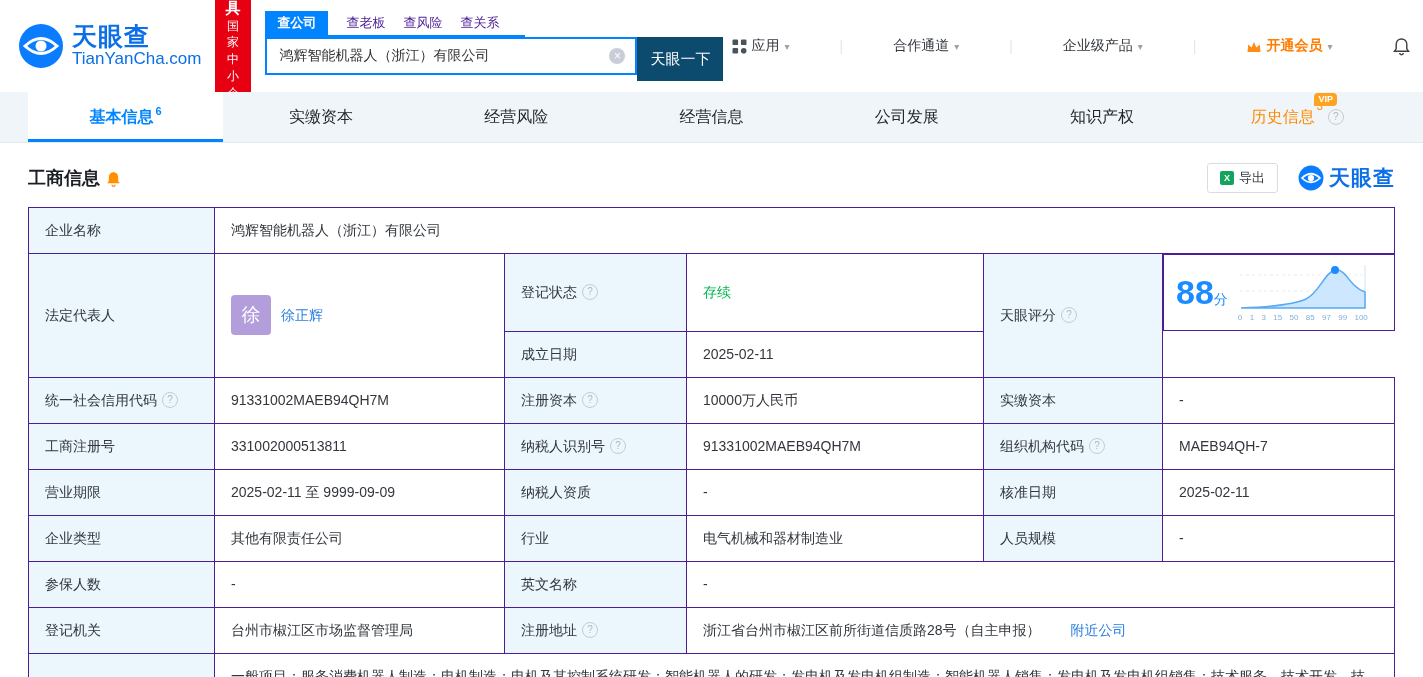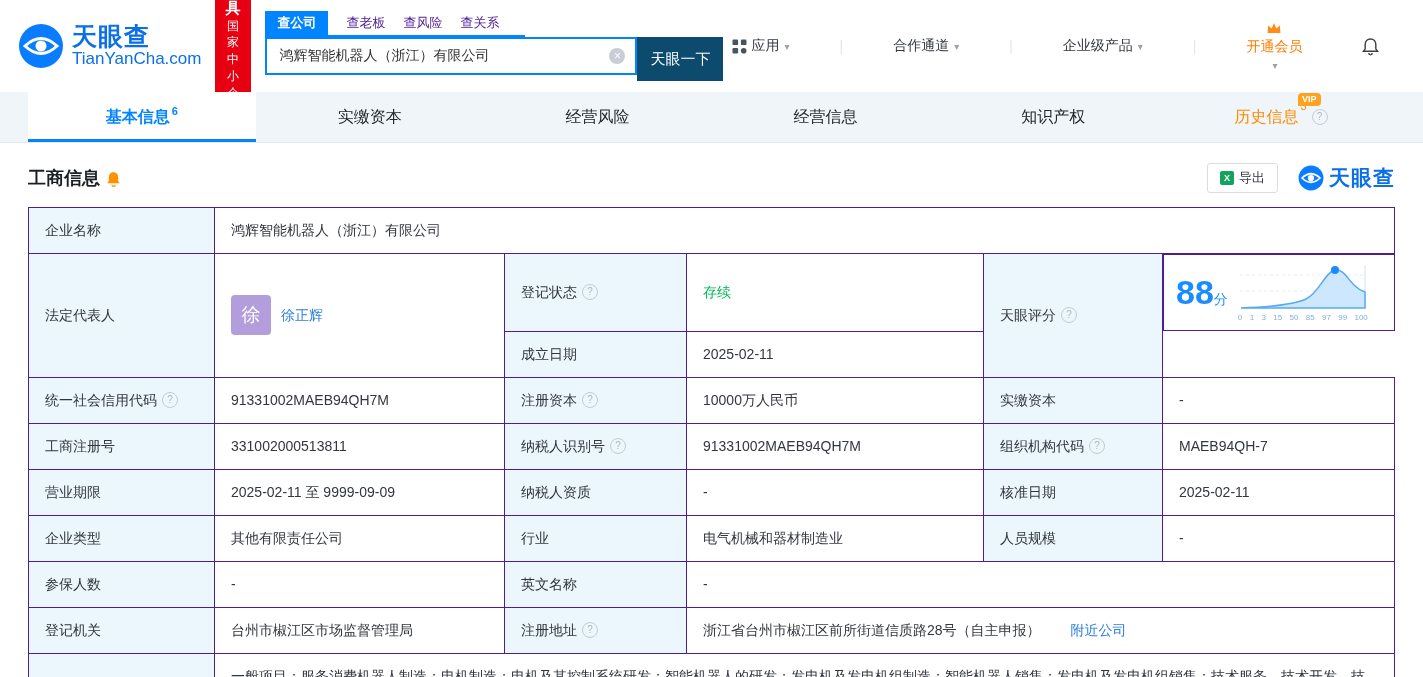--- a/index.html
+++ b/index.html
@@ -21,21 +21,21 @@
   .stab.active{background:#0084ff;color:#fff;padding:3px 12px;font-weight:bold;}
   .srow{display:flex;margin-top:0;}
   .sinput-wrap{width:372px;height:38px;box-sizing:border-box;border:2px solid #0084ff;display:flex;align-items:center;padding:0 10px;background:#fff;}
   .sinput{border:none;outline:none;flex:1;font-size:14px;color:#333;font-family:inherit;background:transparent;}
   .clear{width:16px;height:16px;border-radius:50%;background:#c9ced6;color:#fff;font-size:12px;line-height:16px;text-align:center;cursor:pointer;flex:0 0 auto;}
   .sbtn{width:86px;height:44px;background:#0c4a6e;color:#fff;border:none;font-size:15px;cursor:pointer;font-family:inherit;}
   .hnav{margin-left:auto;display:flex;align-items:center;font-size:14px;color:#33373d;white-space:nowrap;gap:41px;}
   .hitem{display:inline-flex;align-items:center;gap:4px;cursor:pointer;padding:0 9px;}
   .caret{color:#9aa2ab;font-size:10px;margin-left:1px;}
   .divider{color:#e3e6ea;}
-  .vip-item{color:#ff7d00;font-weight:normal;flex-direction:column;}
+  .vip-item{color:#ff7d00;font-weight:bold;}
   .bell-btn{padding:0 10px;cursor:pointer;display:inline-flex;align-items:center;}
 
   
   .tabbar{display:flex;background:#f0f5f9;border-bottom:1px solid #e2e9ef;height:50px;padding:0 28px;flex:0 0 auto;}
   .tab{flex:1;display:flex;align-items:center;justify-content:center;font-size:16px;color:#23272e;cursor:pointer;position:relative;}
   .tab.active{background:#fff;color:#0084ff;font-weight:bold;box-shadow:inset 0 -3px 0 #0084ff;}
   .tab.orange{color:#ff8a00;}
   .badge{font-size:11px;position:relative;top:-6px;margin-left:2px;}
   .rel{position:relative;display:inline-block;}
   .viptag{position:absolute;top:-13px;right:-14px;background:#ffa21f;color:#fff;font-size:9px;line-height:13px;padding:0 4px;border-radius:4px 4px 4px 0;font-weight:bold;}
@@ -157,20 +157,23 @@
       <sup class="badge">6</sup>
     </div>
     <div class="tab">
       <span>实缴资本</span>
     </div>
     <div class="tab">
       <span>经营风险</span>
     </div>
     <div class="tab">
       <span>经营信息</span>
+    </div>
+    <div class="tab">
+      <span>公司发展</span>
     </div>
     <div class="tab">
       <span>知识产权</span>
     </div>
     <div class="tab orange">
       <span class="rel">
         <span>历史信息</span><sup class="badge">3</sup>
         <span class="viptag">VIP</span>
       </span>
       <span class="q">?</span>

